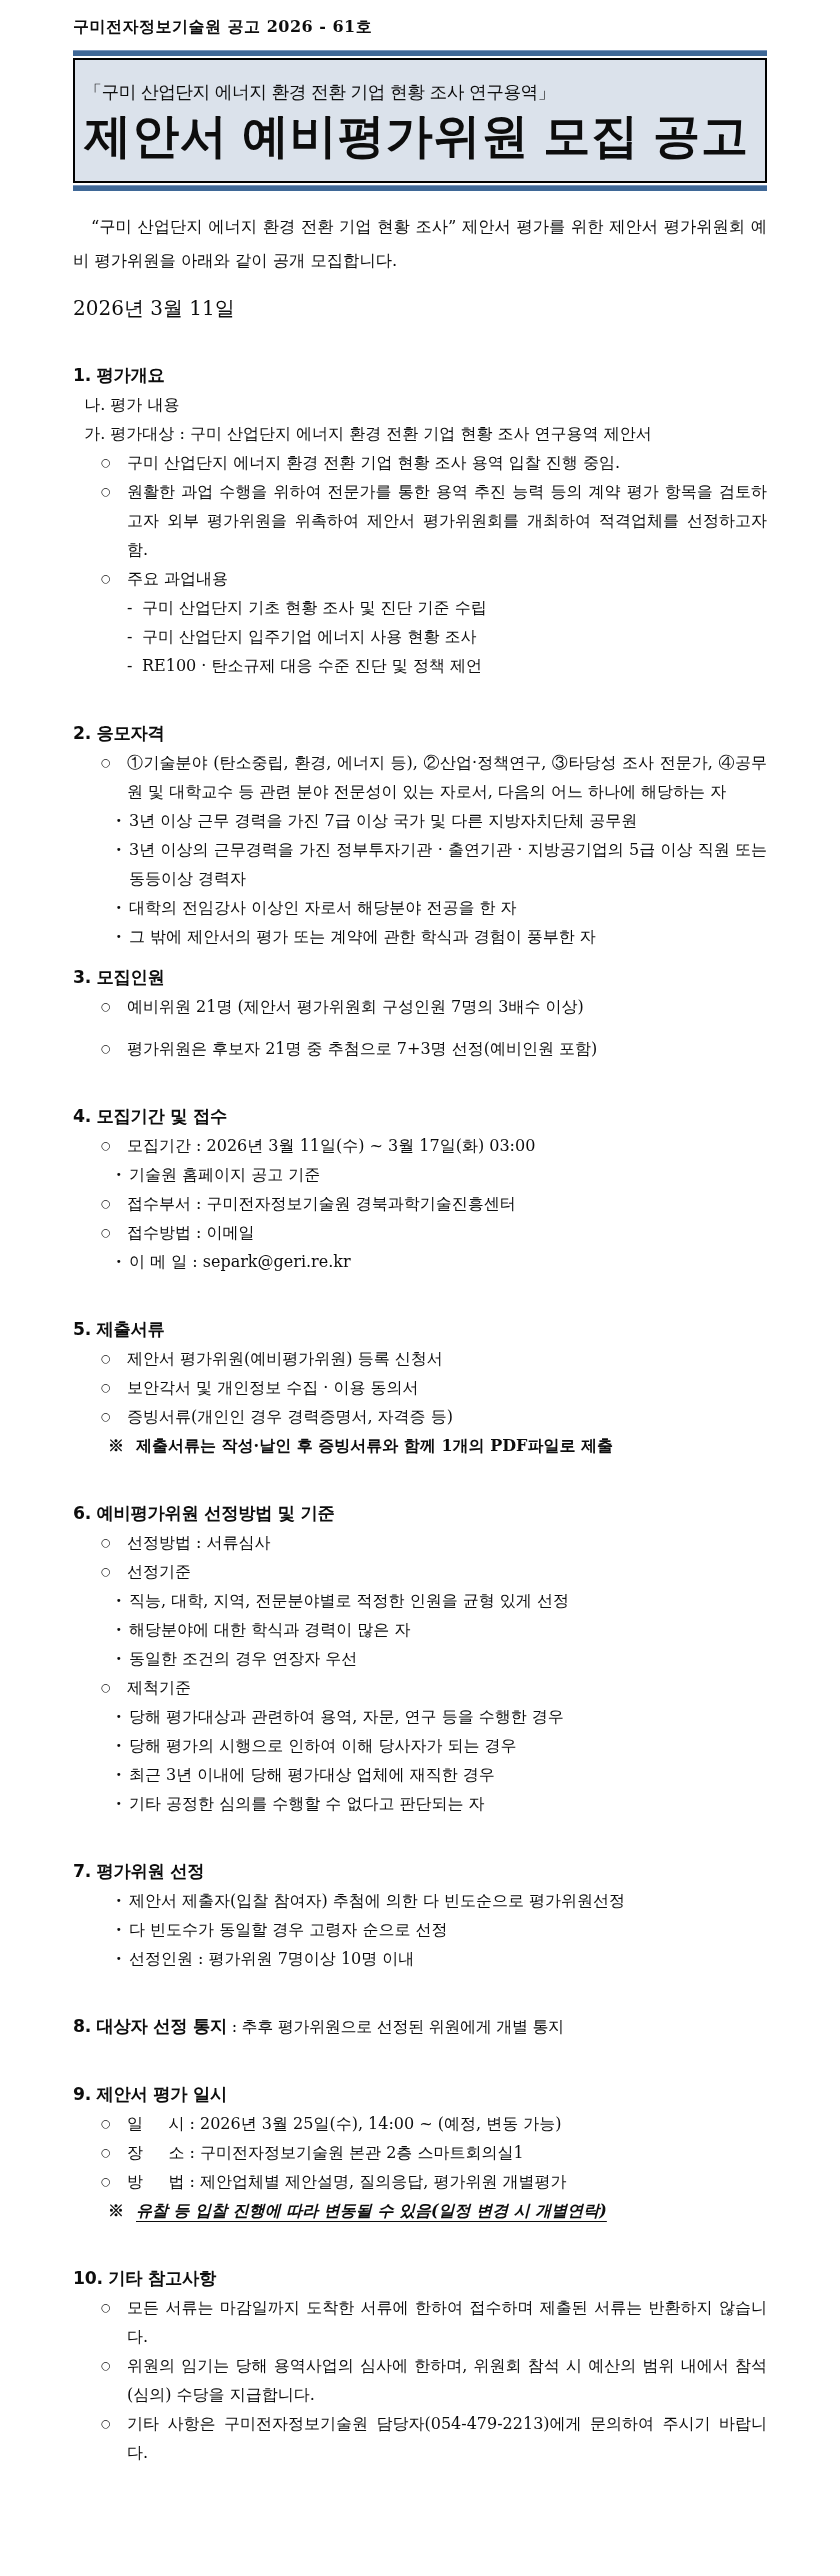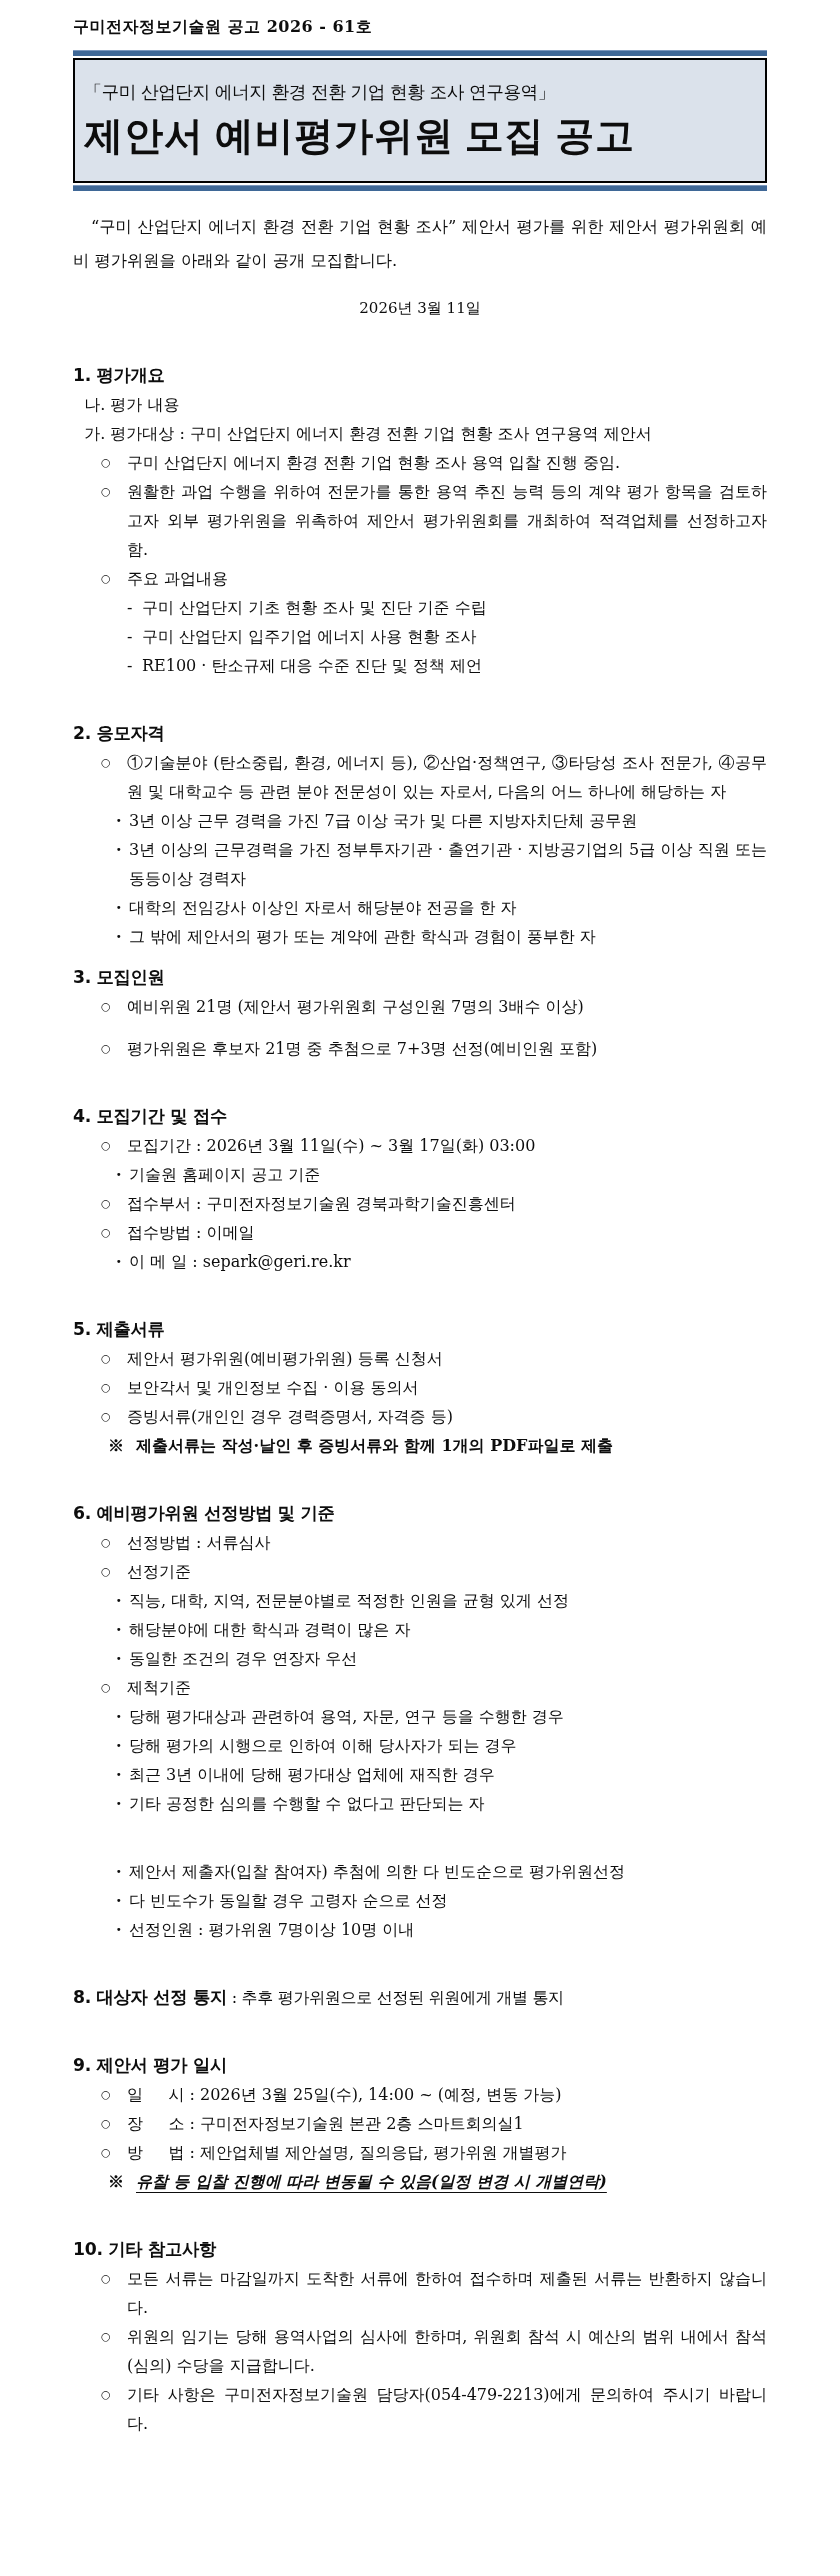--- a/index.html
+++ b/index.html
@@ -21,31 +21,31 @@
     border:2.8px solid #000;
     background:#dbe2eb;
     margin:1.9px 0;
     padding:18.7px 9.3px 22.4px 9.3px;
   }
   .box-subtitle{
     font-family:"DejaVu Sans","Liberation Sans",sans-serif;
     font-size:17.7px;line-height:28px;letter-spacing:-0.5px;
   }
   .box-title{
-    font-family:Liberation Serif, serif;
-    font-size:39px;line-height:47px;font-weight:800;letter-spacing:0.9px;
+    font-family:Liberation Sans, sans-serif;
+    font-size:47px;line-height:47px;font-weight:800;letter-spacing:0.9px;
     margin-top:5.6px;
   }
 
   .intro{
     margin-top:19px;
     font-size:16.3px;line-height:34px;
     text-align:justify;text-indent:1.1em;
   }
-  .date-line{ text-align:center;font-size:15px;line-height:28px;margin-top:7.5px;}
+  .date-line{ text-align:left;font-size:20px;line-height:28px;margin-top:7.5px;}
   .sig-line{ text-align:right;font-size:16.3px;line-height:28px;}
 
   .sections{margin-top:37px;}
   .sec{margin-top:39px;}
   .sec.tight{margin-top:11.2px;}
   .sec-h{
     font-family:"DejaVu Sans","Liberation Sans",sans-serif;
     font-size:17.3px;line-height:29px;font-weight:800;letter-spacing:-0.3px;
   }
   .sec-h .suffix{
@@ -245,20 +245,21 @@
         <div class="li lv-dot">
           <span class="bullet">·</span>
           <span class="txt">최근 3년 이내에 당해 평가대상 업체에 재직한 경우</span>
         </div>
         <div class="li lv-dot">
           <span class="bullet">·</span>
           <span class="txt">기타 공정한 심의를 수행할 수 없다고 판단되는 자</span>
         </div>
       </section>
       <section class="sec">
+        <div class="sec-h"><span class="no">7.</span><span>평가위원 선정</span></div>
         <div class="li lv-dot">
           <span class="bullet">·</span>
           <span class="txt">제안서 제출자(입찰 참여자) 추첨에 의한 다 빈도순으로 평가위원선정</span>
         </div>
         <div class="li lv-dot">
           <span class="bullet">·</span>
           <span class="txt">다 빈도수가 동일할 경우 고령자 순으로 선정</span>
         </div>
         <div class="li lv-dot">
           <span class="bullet">·</span>

